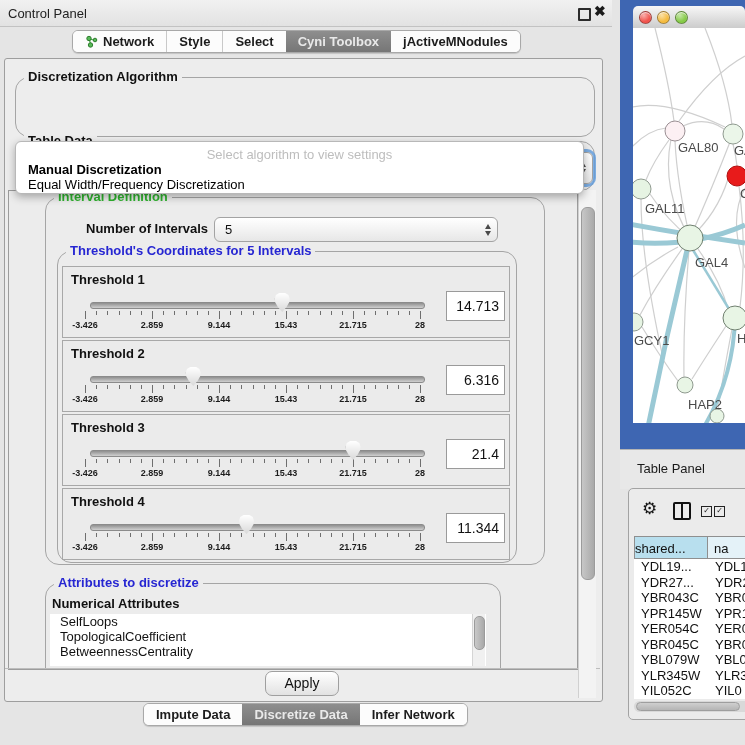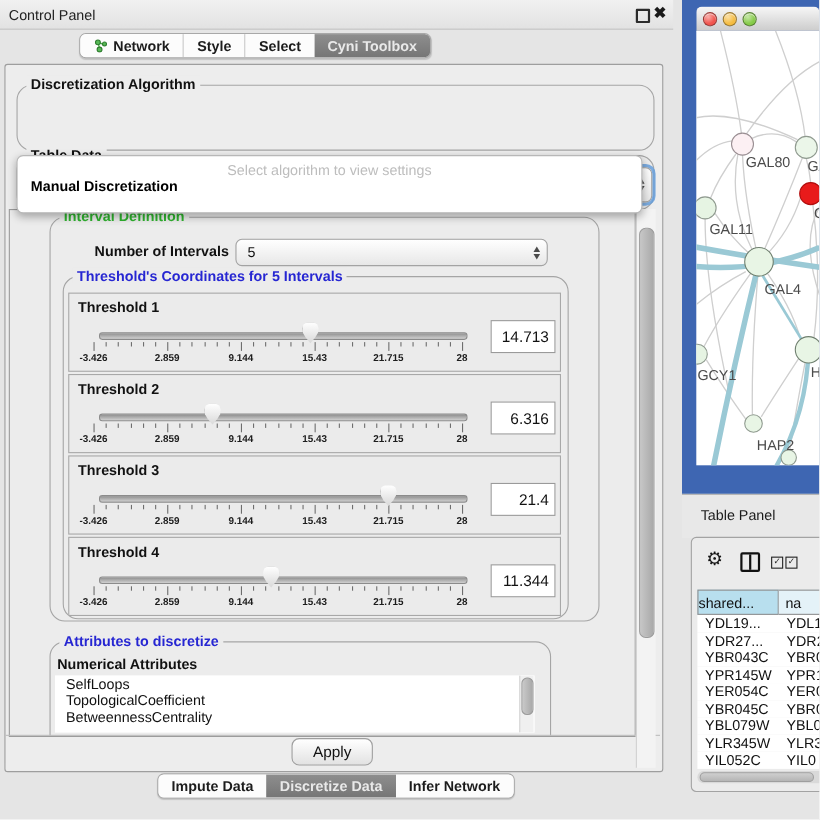--- a/index.html
+++ b/index.html
@@ -145,38 +145,42 @@
     </div>
     <div class="tabseg">
       <span>Style</span>
     </div>
     <div class="tabseg">
       <span>Select</span>
     </div>
     <div class="tabseg selected">
       <span>Cyni Toolbox</span>
     </div>
+    <div class="tabseg">
+      <span>jActiveMNodules</span>
+    </div>
   </div>
 
   <div class="abs" id="main-panel">
 
     <div class="fieldset" id="algo-group" style="left:10px;top:18px;width:578px;height:58px;">
       <span class="legend">Discretization Algorithm</span>
     </div>
     <div class="combo" id="algo-combo">
       <span class="combo-text"></span>
       <span class="combo-arrows">
         <span class="arr-up"></span>
           <span class="arr-dn"></span>
       </span>
     </div>
 
     <div class="abs" id="algo-popup">
       <div id="popup-hint">Select algorithm to view settings</div>
       <div class="popup-opt" id="popup-opt-0">Manual Discretization</div>
+      <div class="popup-opt" id="popup-opt-1">Equal Width/Frequency Discretization</div>
     </div>
 
     <div class="fieldset" id="tabledata-group" style="left:10px;top:82px;width:578px;height:48px;">
       <span class="legend">Table Data</span>
       <div class="combo" style="left:8px;top:14px;width:564px;height:25px;">
         <span class="combo-text">galFiltered.sif default node</span>
         <span class="combo-arrows">
           <span class="arr-up"></span>
             <span class="arr-dn"></span>
         </span>

